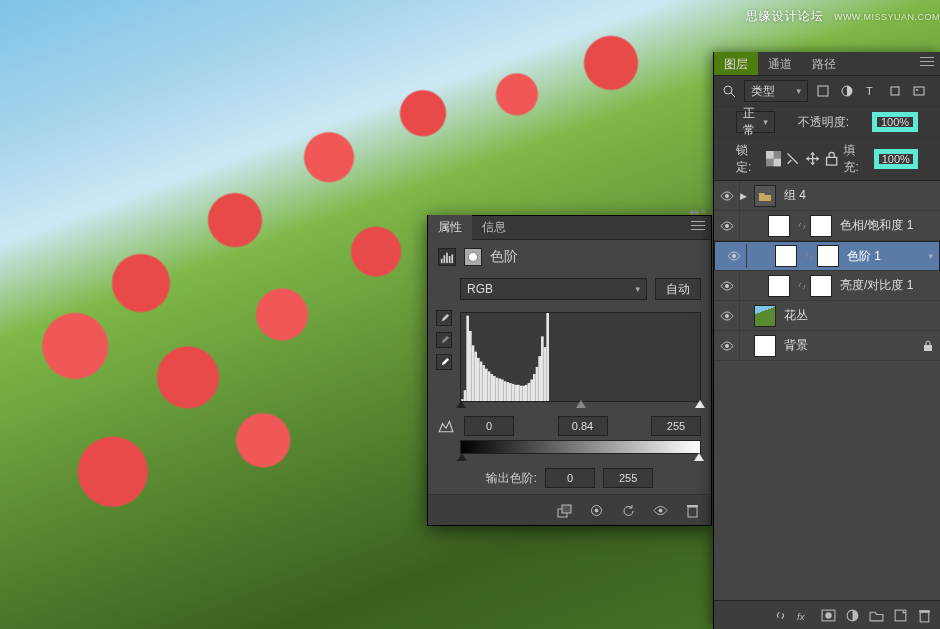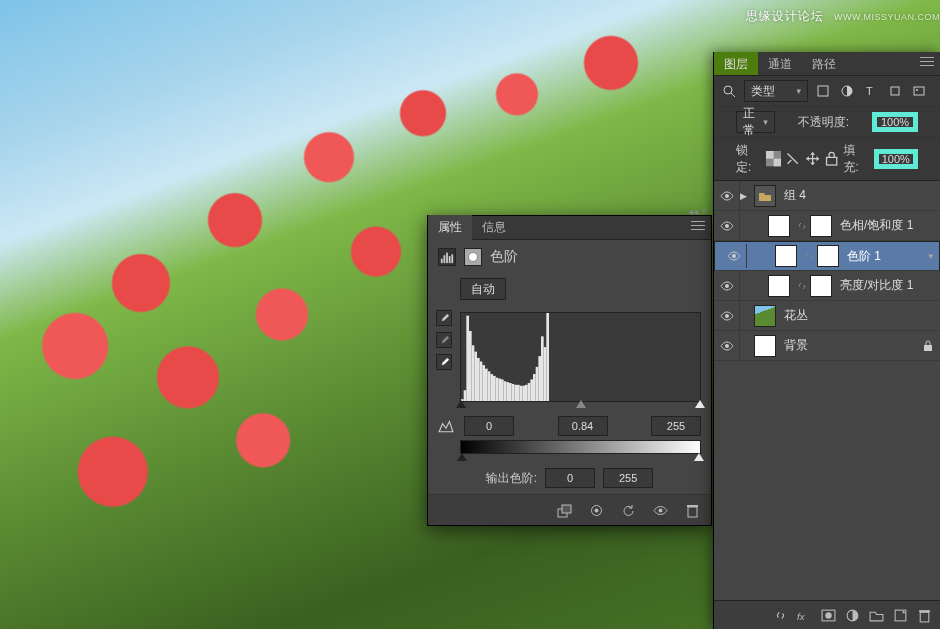--- a/index.html
+++ b/index.html
@@ -122,20 +122,23 @@
           <rect x="10" y="7" width="2" height="8" fill="#ccc"></rect>
           <rect x="13" y="5" width="2" height="10" fill="#ccc"></rect>
         </svg>
     </span>
     <span class="mask-icon"></span>
     <span>色阶</span>
   </div>
 
 
   <div class="prop-row" style="padding-left:32px">
+    <div class="sel" style="flex:1">
+        <span>RGB</span>
+      </div>
     <button class="btn">自动</button>
   </div>
 
   <div class="histo-wrap">
     <div class="eyedrops">
       <div>
           <svg viewBox="0 0 12 12">
             <path d="M9 1l2 2-5 5-3 1 1-3z" fill="#ccc"></path>
           </svg>
         </div>

